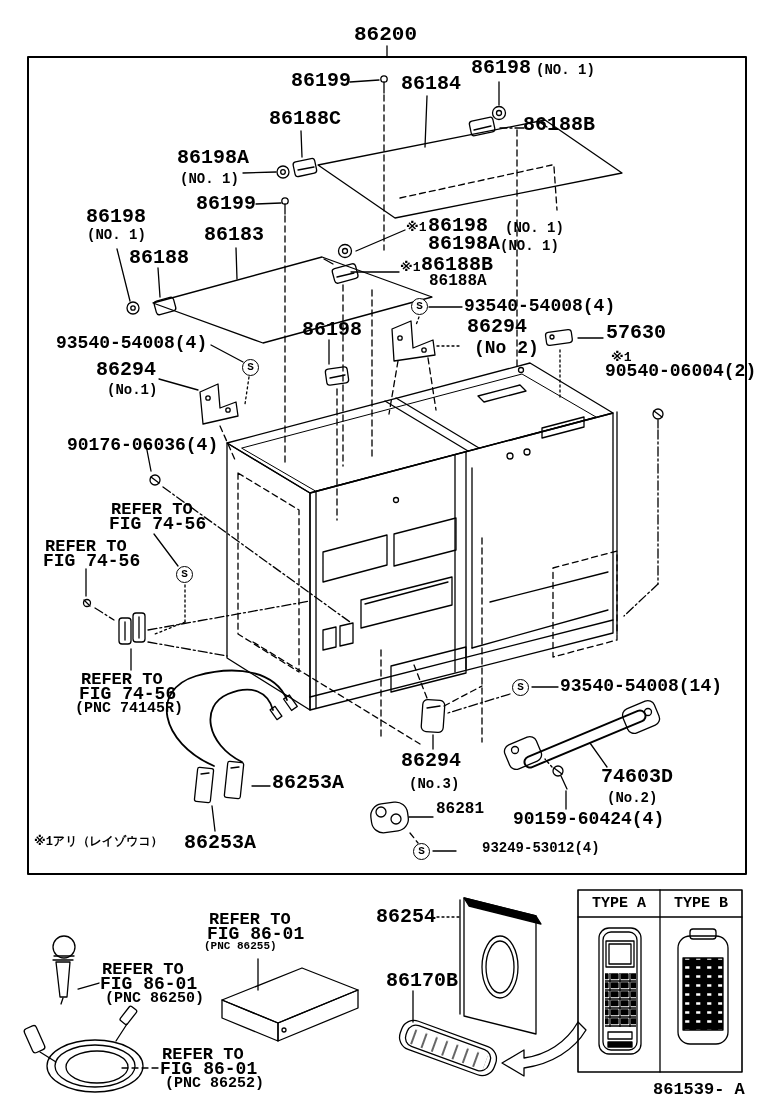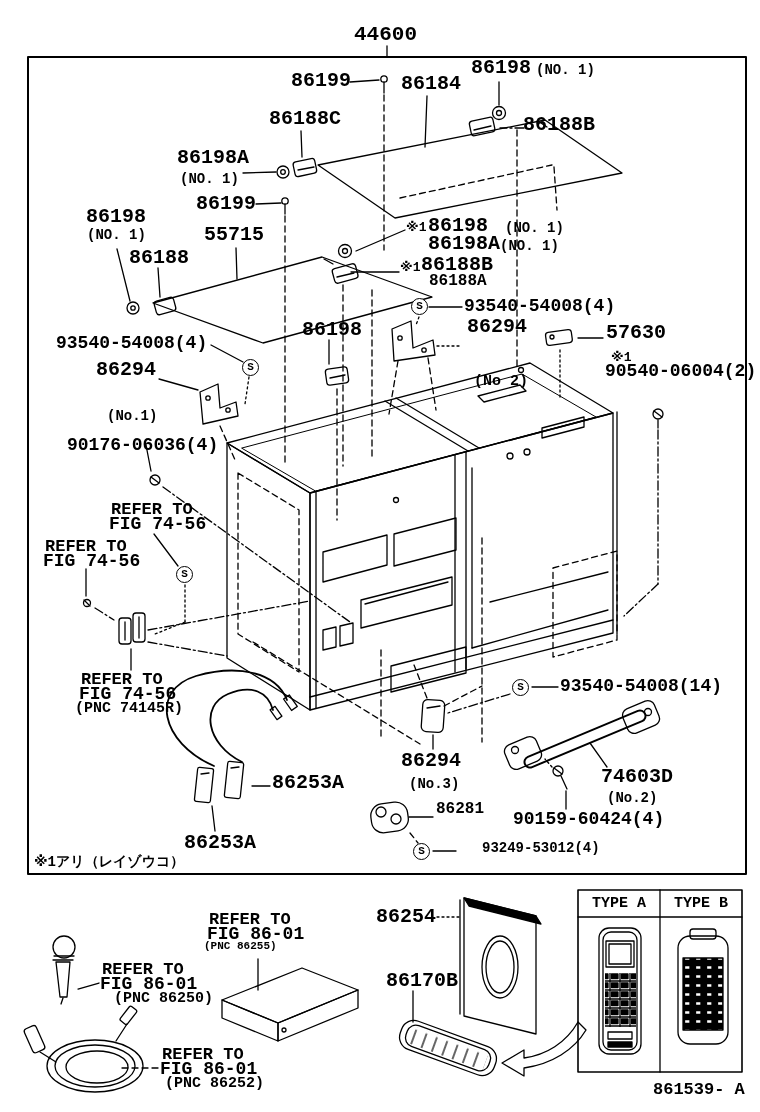--- a/index.html
+++ b/index.html
@@ -321,52 +321,52 @@
     <rect x="690" y="929" width="26" height="10" rx="3"></rect>
     <rect x="683" y="958" width="40" height="72" fill="url(#pbB)" stroke="none"></rect>
     <rect x="683" y="958" width="40" height="72"></rect>
   </g>
 </svg>
 
 <div id="labels">
   <div class="pl" style="left:592px;top:896px;font-size:15px">TYPE A</div>
   <div class="pl" style="left:674px;top:896px;font-size:15px">TYPE B</div>
   <div class="pl" style="left:653px;top:1081px;font-size:17px">861539- A</div>
-  <div class="pl" style="left:34px;top:855px;font-size:14px">※1アリ（レイゾウコ）</div>
-<span class="pl" style="left: 354px; top: 24px; font-size: 21px;">44600</span>
+  <div class="pl" style="left:34px;top:836px;font-size:12px">※1アリ（レイゾウコ）</div>
+<span class="pl" style="left: 354px; top: 24px; font-size: 21px;">86200</span>
       <span class="pl" style="left: 291px; top: 71px; font-size: 20px;">86199</span>
       <span class="pl" style="left: 401px; top: 74px; font-size: 20px;">86184</span>
       <span class="pl" style="left: 471px; top: 58px; font-size: 20px;">86198</span>
       <span class="pl" style="left: 536px; top: 63px; font-size: 14px;">(NO. 1)</span>
       <span class="pl" style="left: 269px; top: 109px; font-size: 20px;">86188C</span>
       <span class="pl" style="left: 523px; top: 115px; font-size: 20px;">86188B</span>
       <span class="pl" style="left: 177px; top: 148px; font-size: 20px;">86198A</span>
       <span class="pl" style="left: 180px; top: 172px; font-size: 14px;">(NO. 1)</span>
       <span class="pl" style="left: 196px; top: 194px; font-size: 20px;">86199</span>
       <span class="pl" style="left: 86px; top: 207px; font-size: 20px;">86198</span>
       <span class="pl" style="left: 87px; top: 228px; font-size: 14px;">(NO. 1)</span>
-      <span class="pl" style="left: 204px; top: 225px; font-size: 20px;">55715</span>
+      <span class="pl" style="left: 204px; top: 225px; font-size: 20px;">86183</span>
       <span class="pl" style="left: 129px; top: 248px; font-size: 20px;">86188</span>
       <span class="pl" style="left: 406px; top: 221px; font-size: 13px;">※1</span>
       <span class="pl" style="left: 428px; top: 216px; font-size: 20px;">86198</span>
       <span class="pl" style="left: 505px; top: 221px; font-size: 14px;">(NO. 1)</span>
       <span class="pl" style="left: 428px; top: 234px; font-size: 20px;">86198A</span>
       <span class="pl" style="left: 500px; top: 239px; font-size: 14px;">(NO. 1)</span>
       <span class="pl" style="left: 400px; top: 261px; font-size: 13px;">※1</span>
       <span class="pl" style="left: 421px; top: 255px; font-size: 20px;">86188B</span>
       <span class="pl" style="left: 429px; top: 273px; font-size: 16px;">86188A</span>
       <span class="pl" style="left: 464px; top: 297px; font-size: 18px;">93540-54008(4)</span>
       <span class="pl" style="left: 467px; top: 317px; font-size: 20px;">86294</span>
-      <span class="pl" style="left: 474px; top: 339px; font-size: 15px; margin-top: 35px;">(No 2)</span>
+      <span class="pl" style="left: 474px; top: 339px; font-size: 18px;">(No 2)</span>
       <span class="pl" style="left: 606px; top: 323px; font-size: 20px;">57630</span>
       <span class="pl" style="left: 611px; top: 351px; font-size: 13px;">※1</span>
       <span class="pl" style="left: 605px; top: 362px; font-size: 18px;">90540-06004(2)</span>
       <span class="pl" style="left: 56px; top: 334px; font-size: 18px;">93540-54008(4)</span>
       <span class="pl" style="left: 96px; top: 360px; font-size: 20px;">86294</span>
-      <span class="pl" style="left: 107px; top: 383px; font-size: 14px; margin-top: 26px;">(No.1)</span>
+      <span class="pl" style="left: 107px; top: 383px; font-size: 14px;">(No.1)</span>
       <span class="pl" style="left: 67px; top: 436px; font-size: 18px;">90176-06036(4)</span>
       <span class="pl" style="left: 302px; top: 320px; font-size: 20px;">86198</span>
       <span class="pl" style="left: 111px; top: 501px; font-size: 17px;">REFER TO</span>
       <span class="pl" style="left: 109px; top: 515px; font-size: 18px;">FIG 74-56</span>
       <span class="pl" style="left: 45px; top: 538px; font-size: 17px;">REFER TO</span>
       <span class="pl" style="left: 43px; top: 552px; font-size: 18px;">FIG 74-56</span>
       <span class="pl" style="left: 81px; top: 671px; font-size: 17px;">REFER TO</span>
       <span class="pl" style="left: 79px; top: 685px; font-size: 18px;">FIG 74-56</span>
       <span class="pl" style="left: 75px; top: 701px; font-size: 15px;">(PNC 74145R)</span>
       <span class="pl" style="left: 560px; top: 677px; font-size: 18px;">93540-54008(14)</span>
@@ -379,21 +379,21 @@
       <span class="pl" style="left: 482px; top: 841px; font-size: 14px;">93249-53012(4)</span>
       <span class="pl" style="left: 272px; top: 773px; font-size: 20px;">86253A</span>
       <span class="pl" style="left: 184px; top: 833px; font-size: 20px;">86253A</span>
       <span class="pl" style="left: 376px; top: 907px; font-size: 20px;">86254</span>
       <span class="pl" style="left: 386px; top: 971px; font-size: 20px;">86170B</span>
       <span class="pl" style="left: 209px; top: 911px; font-size: 17px;">REFER TO</span>
       <span class="pl" style="left: 207px; top: 925px; font-size: 18px;">FIG 86-01</span>
       <span class="pl" style="left: 204px; top: 941px; font-size: 11px;">(PNC 86255)</span>
       <span class="pl" style="left: 102px; top: 961px; font-size: 17px;">REFER TO</span>
       <span class="pl" style="left: 100px; top: 975px; font-size: 18px;">FIG 86-01</span>
-      <span class="pl" style="left: 105px; top: 991px; font-size: 15px; margin-left: 9px;">(PNC 86250)</span>
+      <span class="pl" style="left: 105px; top: 991px; font-size: 15px;">(PNC 86250)</span>
       <span class="pl" style="left: 162px; top: 1046px; font-size: 17px;">REFER TO</span>
       <span class="pl" style="left: 160px; top: 1060px; font-size: 18px;">FIG 86-01</span>
       <span class="pl" style="left: 165px; top: 1076px; font-size: 15px;">(PNC 86252)</span>
       <span class="smark" style="left: 411px; top: 298px;">S</span>
       <span class="smark" style="left: 242px; top: 359px;">S</span>
       <span class="smark" style="left: 176px; top: 566px;">S</span>
       <span class="smark" style="left: 512px; top: 679px;">S</span>
       <span class="smark" style="left: 413px; top: 843px;">S</span>
     </div>
 

